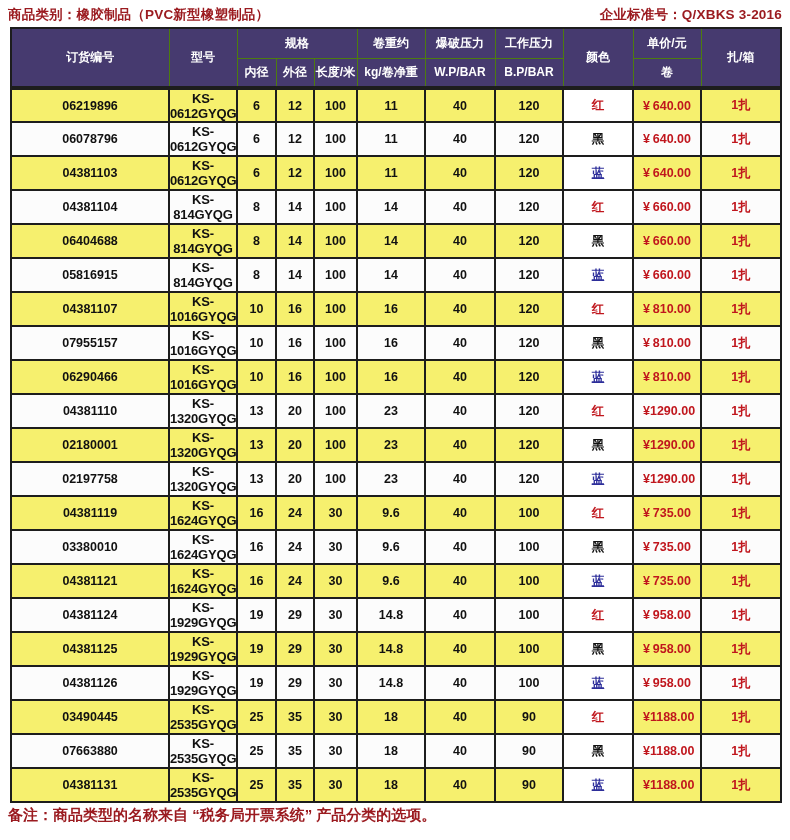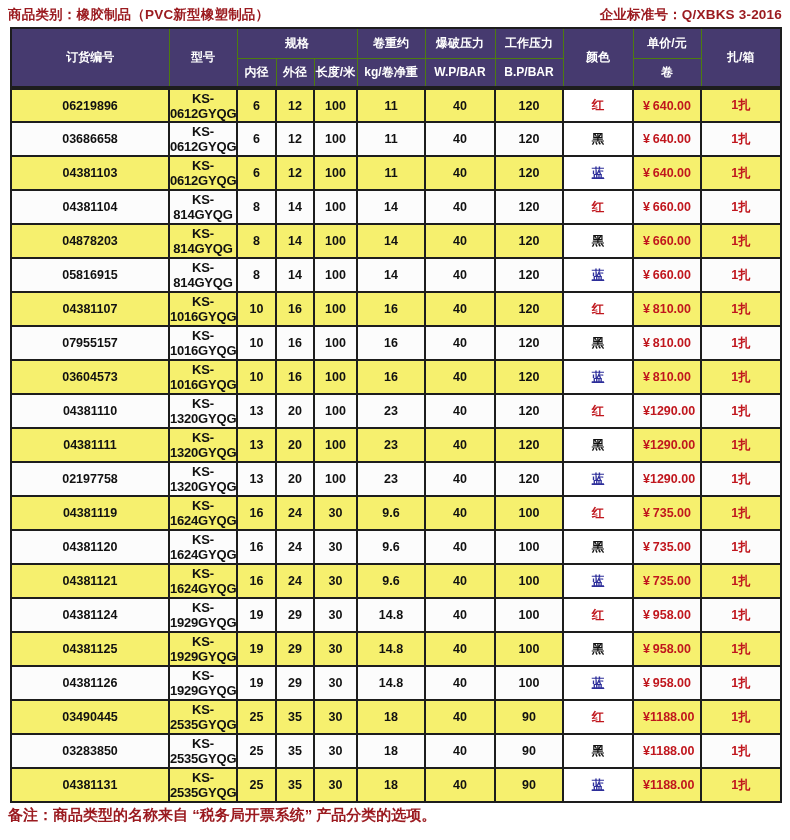--- a/index.html
+++ b/index.html
@@ -104,21 +104,21 @@
           <td class="cell-color"><span class="color-red">红</span></td>
           <td class="cell-price">
             <div class="price-flex">
               <span>¥</span>
               <span>640.00</span>
             </div>
           </td>
           <td class="cell-bundle">1扎</td>
         </tr>
         <tr class="row-white">
-          <td>03686658</td>
+          <td>06078796</td>
           <td class="cell-model">KS-0612GYQG</td>
           <td>6</td>
           <td>12</td>
           <td>100</td>
           <td>11</td>
           <td>40</td>
           <td>120</td>
           <td class="cell-color"><span class="color-black">黑</span></td>
           <td class="cell-price">
             <div class="price-flex">
@@ -158,21 +158,21 @@
           <td class="cell-color"><span class="color-red">红</span></td>
           <td class="cell-price">
             <div class="price-flex">
               <span>¥</span>
               <span>660.00</span>
             </div>
           </td>
           <td class="cell-bundle">1扎</td>
         </tr>
         <tr class="row-yellow">
-          <td>04878203</td>
+          <td>06404688</td>
           <td class="cell-model">KS-814GYQG</td>
           <td>8</td>
           <td>14</td>
           <td>100</td>
           <td>14</td>
           <td>40</td>
           <td>120</td>
           <td class="cell-color"><span class="color-black">黑</span></td>
           <td class="cell-price">
             <div class="price-flex">
@@ -230,21 +230,21 @@
           <td class="cell-color"><span class="color-black">黑</span></td>
           <td class="cell-price">
             <div class="price-flex">
               <span>¥</span>
               <span>810.00</span>
             </div>
           </td>
           <td class="cell-bundle">1扎</td>
         </tr>
         <tr class="row-yellow">
-          <td>03604573</td>
+          <td>06290466</td>
           <td class="cell-model">KS-1016GYQG</td>
           <td>10</td>
           <td>16</td>
           <td>100</td>
           <td>16</td>
           <td>40</td>
           <td>120</td>
           <td class="cell-color"><span class="color-blue">蓝</span></td>
           <td class="cell-price">
             <div class="price-flex">
@@ -266,21 +266,21 @@
           <td class="cell-color"><span class="color-red">红</span></td>
           <td class="cell-price">
             <div class="price-flex">
               <span>¥</span>
               <span>1290.00</span>
             </div>
           </td>
           <td class="cell-bundle">1扎</td>
         </tr>
         <tr class="row-yellow">
-          <td>04381111</td>
+          <td>02180001</td>
           <td class="cell-model">KS-1320GYQG</td>
           <td>13</td>
           <td>20</td>
           <td>100</td>
           <td>23</td>
           <td>40</td>
           <td>120</td>
           <td class="cell-color"><span class="color-black">黑</span></td>
           <td class="cell-price">
             <div class="price-flex">
@@ -320,21 +320,21 @@
           <td class="cell-color"><span class="color-red">红</span></td>
           <td class="cell-price">
             <div class="price-flex">
               <span>¥</span>
               <span>735.00</span>
             </div>
           </td>
           <td class="cell-bundle">1扎</td>
         </tr>
         <tr class="row-white">
-          <td>04381120</td>
+          <td>03380010</td>
           <td class="cell-model">KS-1624GYQG</td>
           <td>16</td>
           <td>24</td>
           <td>30</td>
           <td>9.6</td>
           <td>40</td>
           <td>100</td>
           <td class="cell-color"><span class="color-black">黑</span></td>
           <td class="cell-price">
             <div class="price-flex">
@@ -428,21 +428,21 @@
           <td class="cell-color"><span class="color-red">红</span></td>
           <td class="cell-price">
             <div class="price-flex">
               <span>¥</span>
               <span>1188.00</span>
             </div>
           </td>
           <td class="cell-bundle">1扎</td>
         </tr>
         <tr class="row-white">
-          <td>03283850</td>
+          <td>07663880</td>
           <td class="cell-model">KS-2535GYQG</td>
           <td>25</td>
           <td>35</td>
           <td>30</td>
           <td>18</td>
           <td>40</td>
           <td>90</td>
           <td class="cell-color"><span class="color-black">黑</span></td>
           <td class="cell-price">
             <div class="price-flex">

